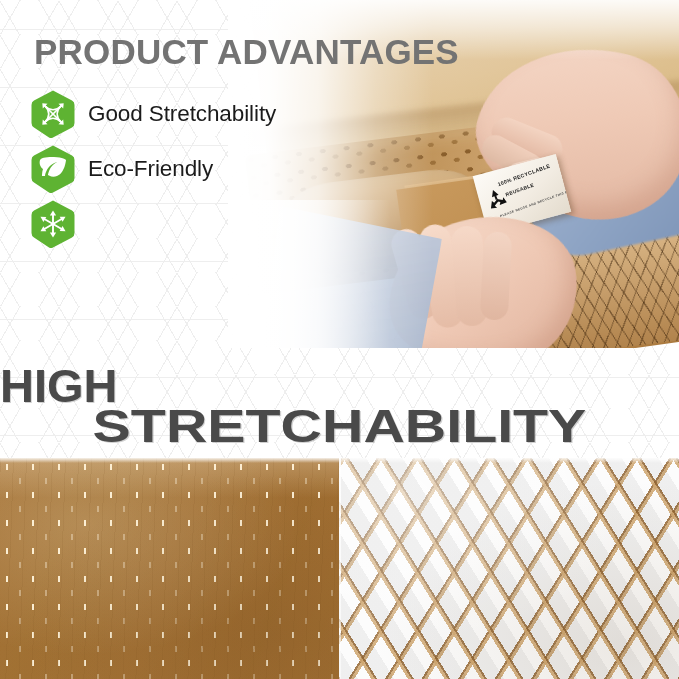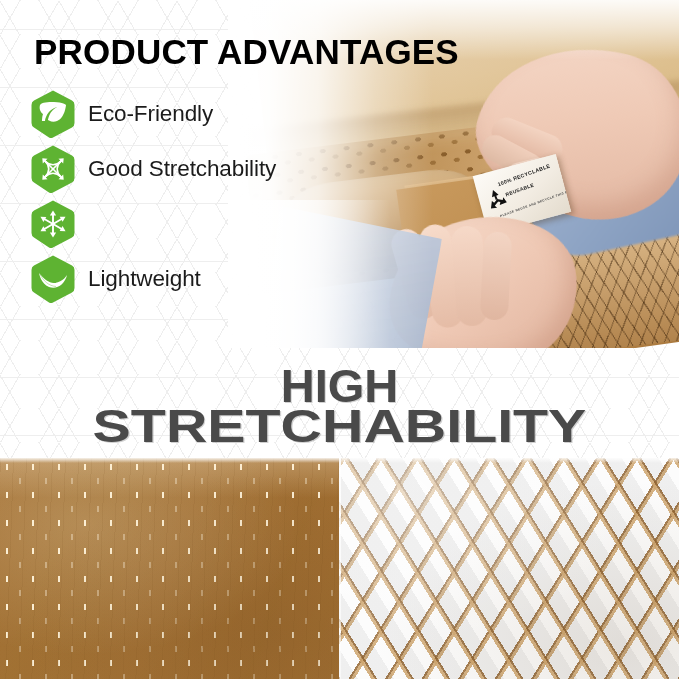--- a/index.html
+++ b/index.html
@@ -182,21 +182,21 @@
   }
   .sheet-fade{
     position:absolute;left:240px;top:200px;width:150px;height:160px;
     background:linear-gradient(90deg,#fff 0%, rgba(255,255,255,.85) 35%, rgba(255,255,255,0) 100%);
   }
 
   
   .heading{
     position:absolute;left:34px;top:32px;
     font-size:35px;font-weight:700;letter-spacing:.2px;
-    color:#000000;
+    color:#737373;
     font-family:"Liberation Sans", sans-serif;
     white-space:nowrap;
     z-index:6;
   }
 
   
   .features{position:absolute;left:30px;top:86px;z-index:6;}
   .feature{
     display:flex;align-items:center;height:55px;
   }
@@ -208,21 +208,21 @@
     font-size:22.5px;color:#1b1b1b;font-weight:400;
     font-family:"Liberation Sans", sans-serif;
     white-space:nowrap;letter-spacing:-.1px;
   }
 
   
   .mid{
     position:absolute;left:0;top:348px;width:679px;height:110px;overflow:hidden;
   }
   .big-line1{
-    position:absolute;left:0;top:10px;width:679px;text-align:center;
+    position:absolute;left:0;top:10px;width:679px;text-align:left;
     font-size:47px;font-weight:700;color:#4a4a4a;letter-spacing:0px;
     text-shadow:1px 1px 0 rgba(120,120,120,.35);
   }
   .big-line2{
     position:absolute;left:0;top:50px;width:679px;text-align:center;
     font-size:47px;font-weight:700;color:#4a4a4a;letter-spacing:0px;
     transform:scaleX(1.22);transform-origin:center top;
     text-shadow:1px 1px 0 rgba(120,120,120,.35);
   }
 
@@ -330,30 +330,20 @@
     </div>
 
     <div class="sheet"></div>
     <div class="sheet-fade"></div>
     <div class="blend-left"></div>
     <div class="blend-top"></div>
 
     <div class="heading">PRODUCT ADVANTAGES</div>
 
     <div class="features">
-
-      <div class="feature">
-        <span class="hex">
-          <svg viewBox="0 0 46 50">
-            <path d="M23 1.5 L42 11.5 a5 5 0 0 1 2.5 4.4 v18.2 a5 5 0 0 1 -2.5 4.4 L23 48.5 a4 4 0 0 1 -4 0 L4 38.5 a5 5 0 0 1 -2.5 -4.4 V15.9 A5 5 0 0 1 4 11.5 Z" fill="#5eb332"></path>
-            <path d="M24 13 c9 0 12 3 12 3 s-1 13 -9 16 c-5 2 -9 -1 -9 -1 s1 -9 9 -13 c0 0 -8 2 -11 10 c-1 2 -1 4 -1 4 l-3 0 c0 0 0 -4 1 -7 c-3 -2 -4 -6 -3 -9 c2 -3 8 -3 14 -3 z" fill="#ffffff"></path>
-          </svg>
-        </span>
-        <span class="feature-label">Eco-Friendly</span>
-      </div>
 
       <div class="feature">
         <span class="hex">
           <svg viewBox="0 0 46 50">
             <path d="M23 1.5 L42 11.5 a5 5 0 0 1 2.5 4.4 v18.2 a5 5 0 0 1 -2.5 4.4 L23 48.5 a4 4 0 0 1 -4 0 L4 38.5 a5 5 0 0 1 -2.5 -4.4 V15.9 A5 5 0 0 1 4 11.5 Z" fill="#5eb332"></path>
             <g stroke="#ffffff" stroke-width="1.7" fill="none" stroke-linecap="round">
               <path d="M15 17 C20 22 26 22 31 17"></path>
               <path d="M15 33 C20 28 26 28 31 33"></path>
               <path d="M15 17 C20 22 20 28 15 33"></path>
               <path d="M31 17 C26 22 26 28 31 33"></path>
@@ -362,20 +352,30 @@
             </g>
             <g fill="#ffffff">
               <path d="M12.3 14.3 l5.2 .5 l-4.7 4.7 z"></path>
               <path d="M33.7 14.3 l-5.2 .5 l4.7 4.7 z"></path>
               <path d="M12.3 35.7 l5.2 -.5 l-4.7 -4.7 z"></path>
               <path d="M33.7 35.7 l-5.2 -.5 l4.7 -4.7 z"></path>
             </g>
           </svg>
         </span>
         <span class="feature-label">Good Stretchability</span>
+      </div>
+
+      <div class="feature">
+        <span class="hex">
+          <svg viewBox="0 0 46 50">
+            <path d="M23 1.5 L42 11.5 a5 5 0 0 1 2.5 4.4 v18.2 a5 5 0 0 1 -2.5 4.4 L23 48.5 a4 4 0 0 1 -4 0 L4 38.5 a5 5 0 0 1 -2.5 -4.4 V15.9 A5 5 0 0 1 4 11.5 Z" fill="#5eb332"></path>
+            <path d="M24 13 c9 0 12 3 12 3 s-1 13 -9 16 c-5 2 -9 -1 -9 -1 s1 -9 9 -13 c0 0 -8 2 -11 10 c-1 2 -1 4 -1 4 l-3 0 c0 0 0 -4 1 -7 c-3 -2 -4 -6 -3 -9 c2 -3 8 -3 14 -3 z" fill="#ffffff"></path>
+          </svg>
+        </span>
+        <span class="feature-label">Eco-Friendly</span>
       </div>
 
       <div class="feature">
         <span class="hex">
           <svg viewBox="0 0 46 50">
             <path d="M23 1.5 L42 11.5 a5 5 0 0 1 2.5 4.4 v18.2 a5 5 0 0 1 -2.5 4.4 L23 48.5 a4 4 0 0 1 -4 0 L4 38.5 a5 5 0 0 1 -2.5 -4.4 V15.9 A5 5 0 0 1 4 11.5 Z" fill="#5eb332"></path>
             <g stroke="#ffffff" stroke-width="1.9" stroke-linecap="round">
               <path d="M23 25 L23 15"></path>
               <path d="M23 25 L23 35"></path>
               <path d="M23 25 L13.5 19.5"></path>
@@ -388,32 +388,20 @@
               <path d="M23 38.5 l-3.1 -5 l6.2 0 z"></path>
               <path d="M10.5 17.8 l5.8 .3 l-2.9 5 z"></path>
               <path d="M35.5 32.2 l-5.8 -.3 l2.9 -5 z"></path>
               <path d="M10.5 32.2 l2.9 -5 l2.9 5 z"></path>
               <path d="M35.5 17.8 l-2.9 5 l-2.9 -5 z"></path>
             </g>
           </svg>
         </span>
       </div>
 
-      <div class="feature">
-        <span class="hex">
-          <svg viewBox="0 0 46 50">
-            <path d="M23 1.5 L42 11.5 a5 5 0 0 1 2.5 4.4 v18.2 a5 5 0 0 1 -2.5 4.4 L23 48.5 a4 4 0 0 1 -4 0 L4 38.5 a5 5 0 0 1 -2.5 -4.4 V15.9 A5 5 0 0 1 4 11.5 Z" fill="#5eb332"></path>
-            <path d="M9 19 C9 19 11 30 19 33 C27 36 35 30 37 21 C37 21 33 28 25 29 C19.5 29.7 14 25 9 19 Z" fill="#ffffff"></path>
-            <path d="M11 20 C16 25 21 28 26 28.5" stroke="#5eb332" stroke-width=".9" fill="none"></path>
-            <path d="M14 18.5 C16 22 19 25 22.5 27" stroke="#5eb332" stroke-width=".8" fill="none"></path>
-            <path d="M9.5 19.2 C13 27 19 32 26 32.5" stroke="#5eb332" stroke-width=".7" fill="none" opacity=".55"></path>
-          </svg>
-        </span>
-        <span class="feature-label">Lightweight</span>
-      </div>
 
     </div>
   </div>
 
   <div class="mid">
     <div class="big-line1">HIGH</div>
     <div class="big-line2">STRETCHABILITY</div>
   </div>
 
   <div class="bottom">

